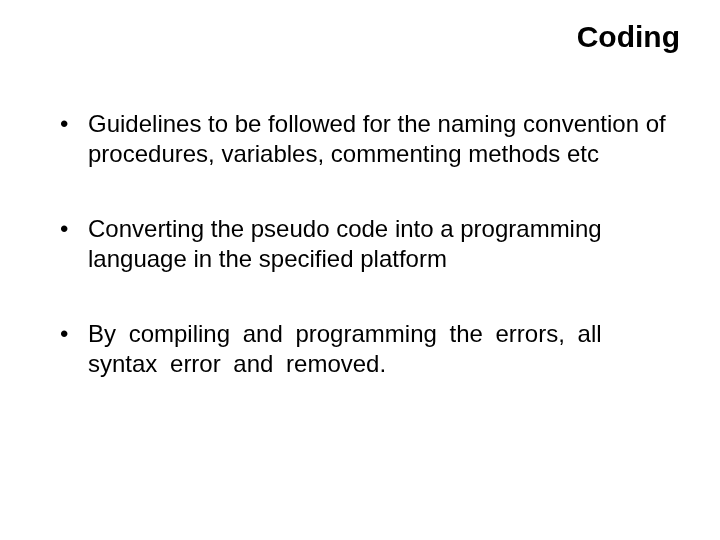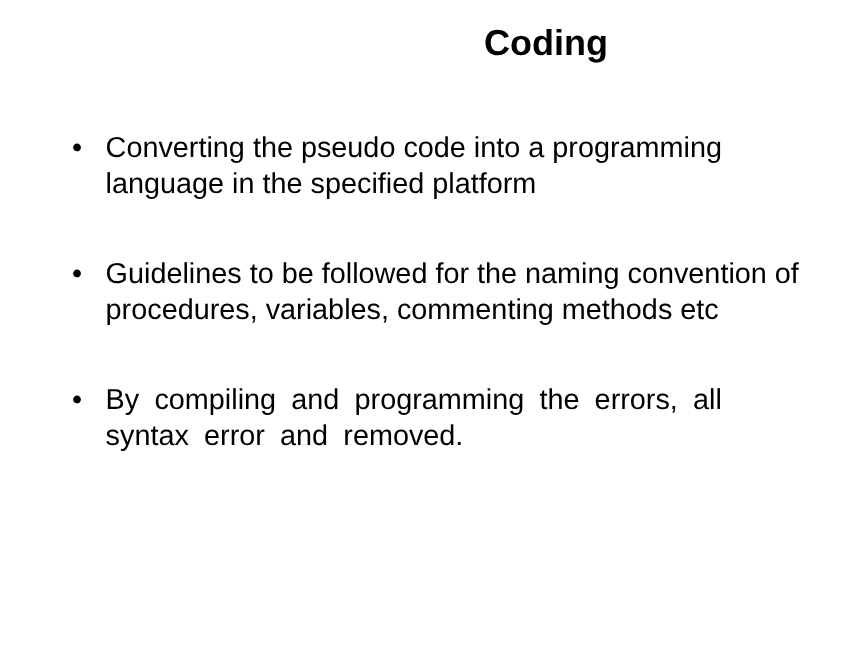--- a/index.html
+++ b/index.html
@@ -11,21 +11,21 @@
       width: 720px;
       height: 540px;
       background: #ffffff;
       font-family: Arial, Helvetica, sans-serif;
       color: #000000;
       padding: 20px 40px 40px 40px;
     }
     .title {
       font-size: 30px;
       font-weight: bold;
-      text-align: center;
+      text-align: right;
       margin-left: 190px;
       margin-bottom: 55px;
     }
     .bullet-list {
       list-style: none;
       padding-left: 20px;
     }
     .bullet-item {
       font-size: 24px;
       line-height: 1.25;
@@ -43,16 +43,16 @@
     .bullet-item:last-child {
       word-spacing: 6px;
     }
   </style>
 </head>
 <body>
 
 <h1 class="title">Coding</h1>
 
 <ul class="bullet-list">
+  <li class="bullet-item">Guidelines to be followed for  the naming convention of procedures, variables, commenting methods  etc</li>
   <li class="bullet-item">Converting  the pseudo code into a programming language in the specified platform</li>
-  <li class="bullet-item">Guidelines to be followed for  the naming convention of procedures, variables, commenting methods  etc</li>
   <li class="bullet-item">By  compiling  and  programming  the  errors,  all syntax  error  and  removed.</li>
 </ul>
 
 </body></html>

